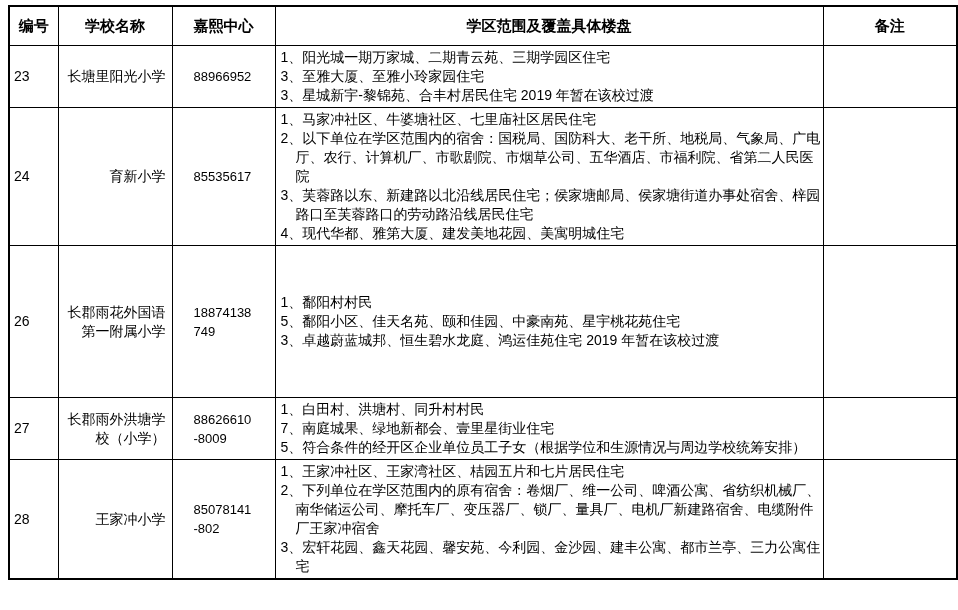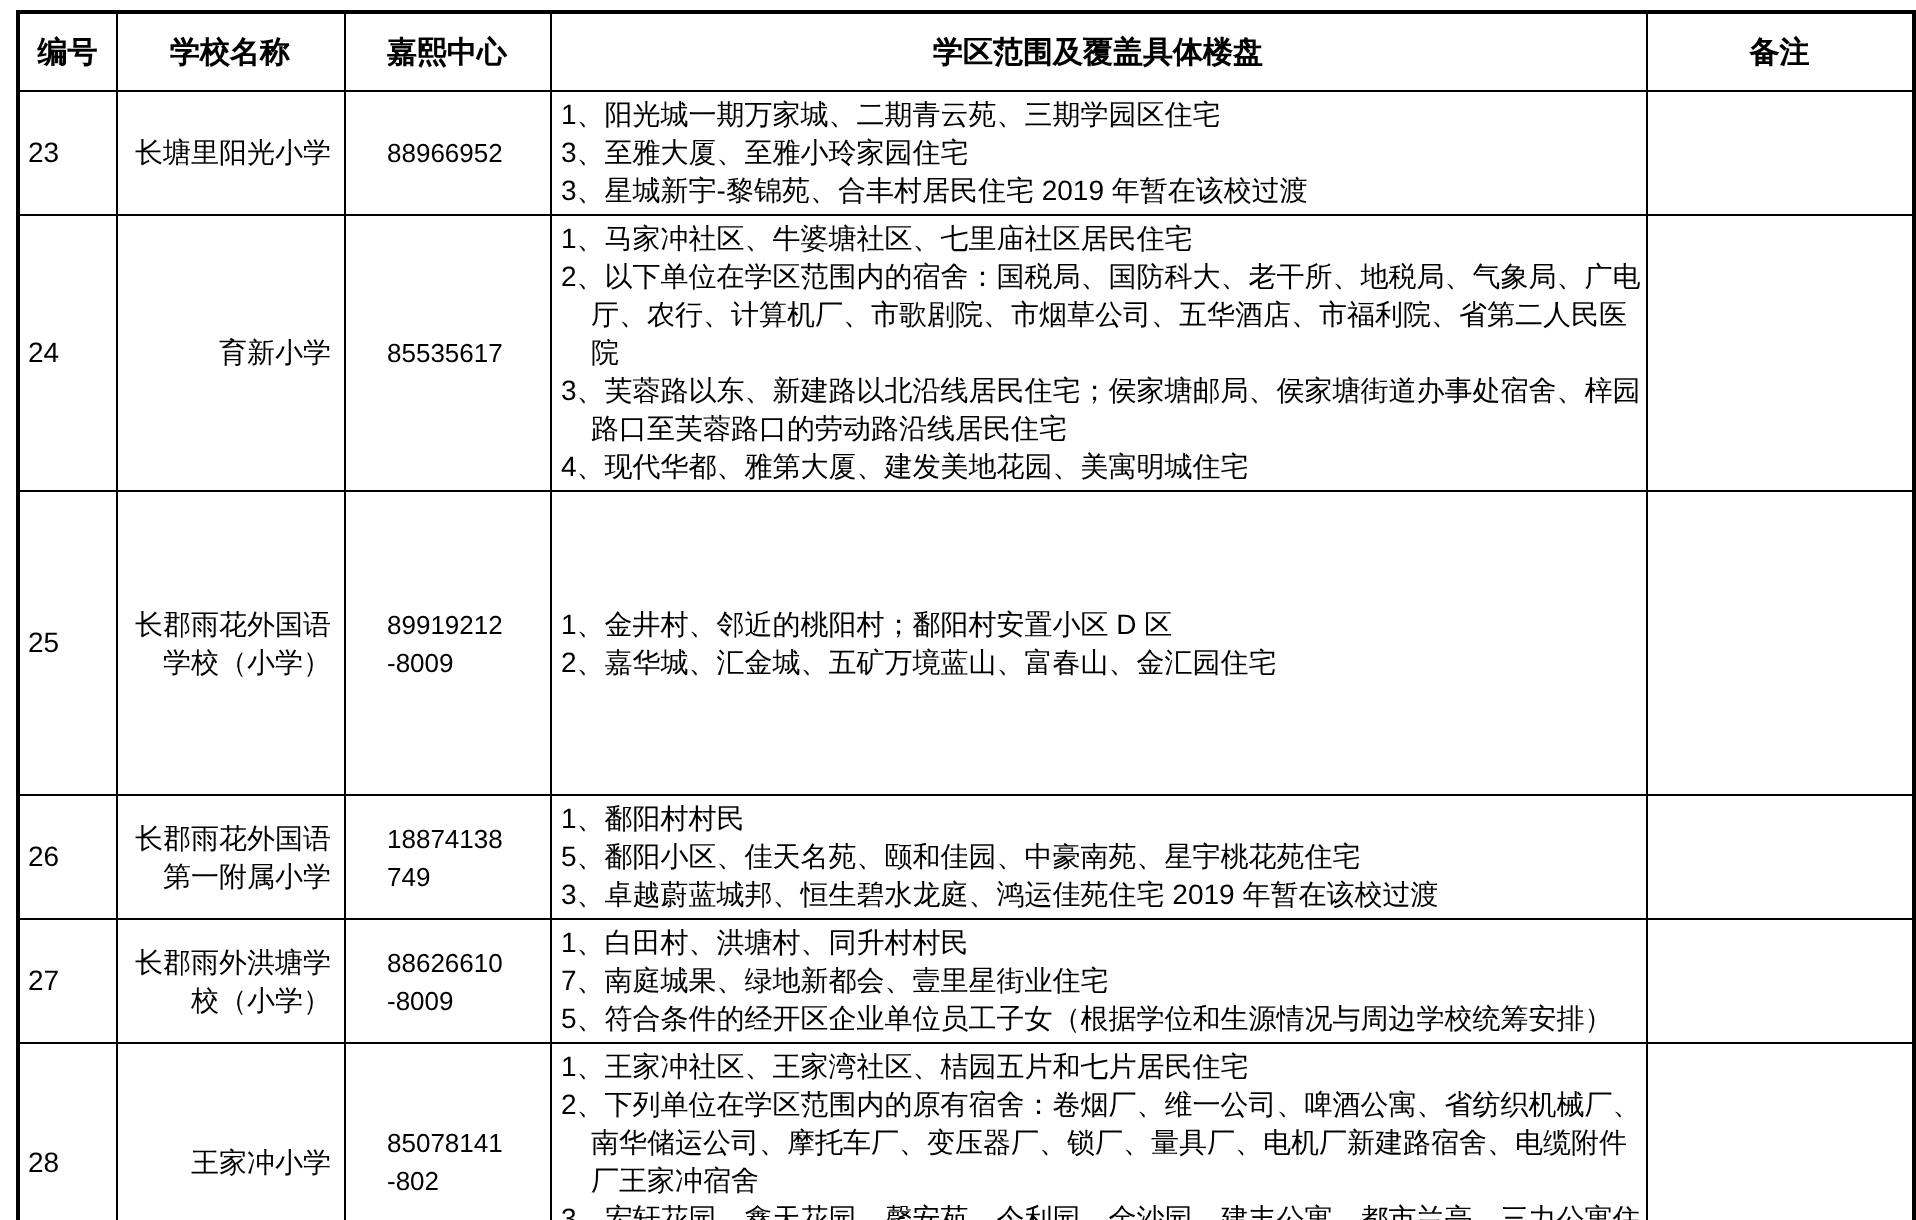--- a/index.html
+++ b/index.html
@@ -95,30 +95,20 @@
           <td class="phone">85535617</td>
           <td class="district">
             <div class="item">1、马家冲社区、牛婆塘社区、七里庙社区居民住宅</div>
             <div class="item">2、以下单位在学区范围内的宿舍：国税局、国防科大、老干所、地税局、气象局、广电厅、农行、计算机厂、市歌剧院、市烟草公司、五华酒店、市福利院、省第二人民医院</div>
             <div class="item">3、芙蓉路以东、新建路以北沿线居民住宅；侯家塘邮局、侯家塘街道办事处宿舍、梓园路口至芙蓉路口的劳动路沿线居民住宅</div>
             <div class="item">4、现代华都、雅第大厦、建发美地花园、美寓明城住宅</div>
           </td>
           <td></td>
         </tr>
         <tr>
-          <td class="center">25</td>
-          <td class="school">长郡雨花外国语学校（小学）</td>
-          <td class="phone">89919212-8009</td>
-          <td class="district">
-            <div class="item">1、金井村、邻近的桃阳村；鄱阳村安置小区 D 区</div>
-            <div class="item">2、嘉华城、汇金城、五矿万境蓝山、富春山、金汇园住宅</div>
-          </td>
-          <td></td>
-        </tr>
-        <tr>
           <td class="center">26</td>
           <td class="school">长郡雨花外国语第一附属小学</td>
           <td class="phone">18874138749</td>
           <td class="district">
             <div class="item">1、鄱阳村村民</div>
             <div class="item">5、鄱阳小区、佳天名苑、颐和佳园、中豪南苑、星宇桃花苑住宅</div>
             <div class="item">3、卓越蔚蓝城邦、恒生碧水龙庭、鸿运佳苑住宅 2019 年暂在该校过渡</div>
           </td>
           <td></td>
         </tr>

